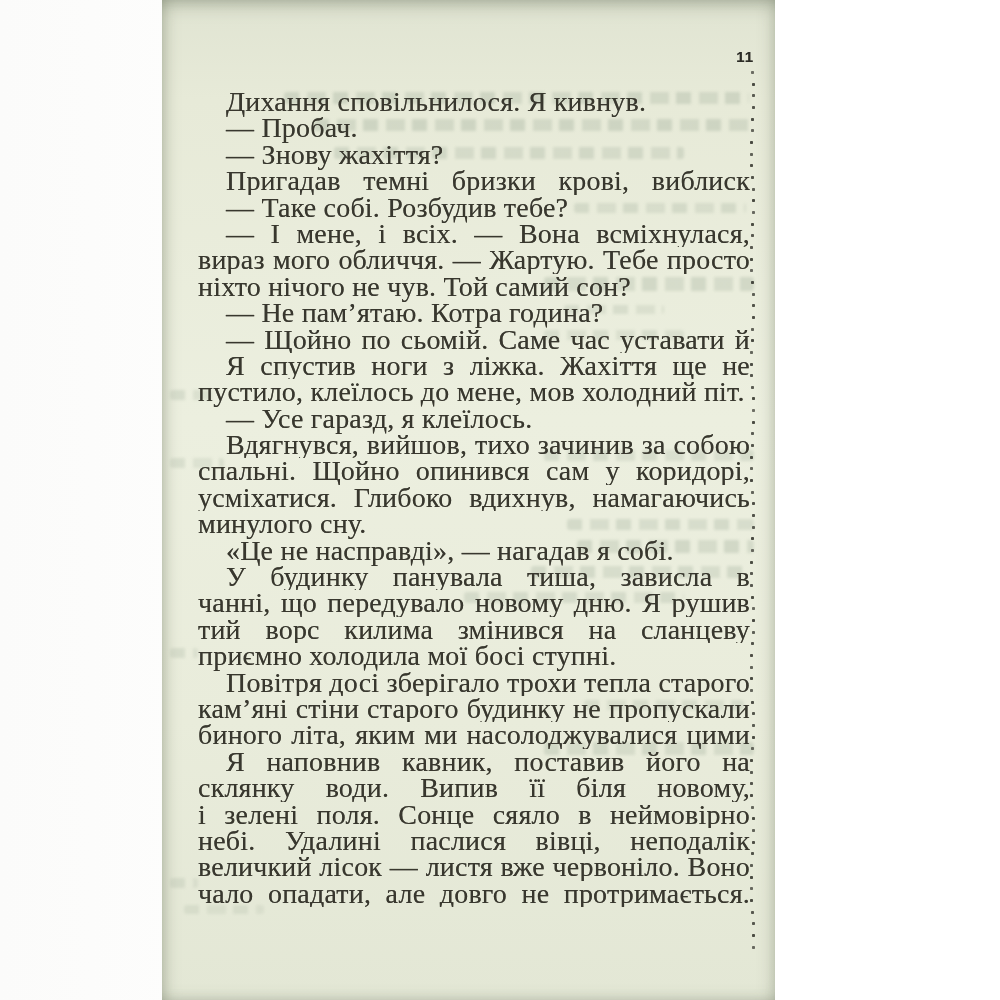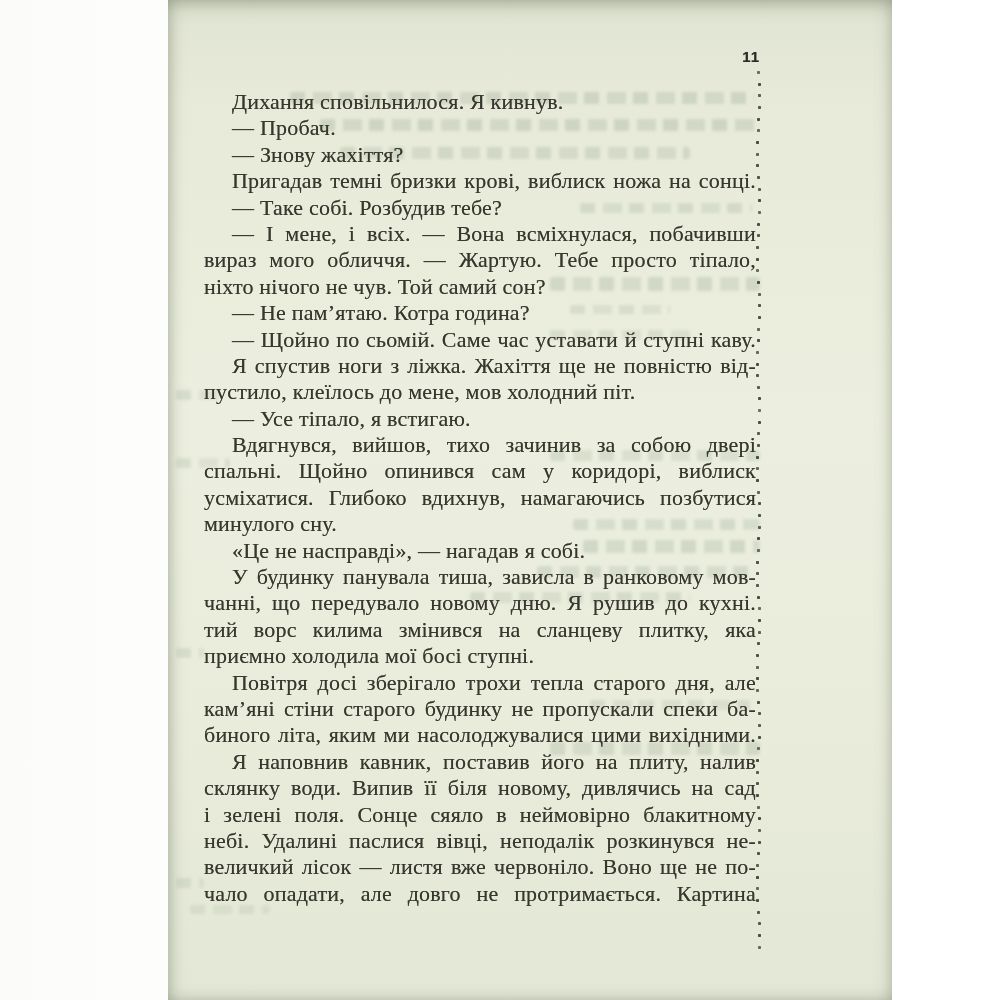--- a/index.html
+++ b/index.html
@@ -6,21 +6,21 @@
   body{
     width:1000px;height:1000px;position:relative;overflow:hidden;
     background:#fefefe;
     font-family:"Liberation Serif", serif;
   }
   .backdrop{
     position:absolute;inset:0;
     background:linear-gradient(90deg,#fbfbfa 0%,#fdfdfc 18%,#ffffff 60%,#ffffff 100%);
   }
   .page{
-    position:absolute;left:168px;top:0;width:724px;height:1000px;
+    position:absolute;left:162px;top:0;width:613px;height:1000px;
     background:linear-gradient(180deg,#e0e4d2 0%,#e7ead8 10%,#ecefdf 42%,#e9ecdb 72%,#e3e7d5 100%);
     box-shadow:
       inset 10px 0 16px -8px rgba(100,110,88,.38),
       inset -10px 0 16px -8px rgba(100,110,88,.30),
       inset 0 14px 18px -10px rgba(95,105,85,.38),
       inset 0 -10px 16px -10px rgba(95,105,85,.22);
   }
   
   .smudge{
     position:absolute;
@@ -38,21 +38,21 @@
     color:#2c2c26;text-align:right;
     text-shadow:0 0 .5px rgba(44,44,38,.6);
   }
   .dots{position:absolute;inset:0;}
   .dot{
     position:absolute;width:3px;height:3px;border-radius:.8px;
     background:#3b3c34;opacity:.85;
   }
   .text{
     position:absolute;left:36px;top:89px;width:552px;
-    font-size:22px;line-height:26.4px;color:#38372e;
+    font-size:28px;line-height:26.4px;color:#38372e;
     letter-spacing:.2px;
     text-shadow:0 0 .6px rgba(56,55,46,.65);
   }
   .line{height:26.4px;white-space:nowrap;}
   .line.j{white-space:normal;text-align:justify;text-align-last:justify;overflow:hidden;}
   .line.ind{padding-left:28px;}
   .line.ind.j{padding-left:0;text-indent:28px;}
 </style>
 </head>
 <body>
@@ -165,21 +165,21 @@
         <div class="line ind">— Знову жахіття?</div>
         <div class="line ind j">Пригадав темні бризки крові, виблиск ножа на сонці.</div>
         <div class="line ind">— Таке собі. Розбудив тебе?</div>
         <div class="line ind j">— І мене, і всіх. — Вона всміхнулася, побачивши</div>
         <div class="line j">вираз мого обличчя. — Жартую. Тебе просто тіпало,</div>
         <div class="line">ніхто нічого не чув. Той самий сон?</div>
         <div class="line ind">— Не пам’ятаю. Котра година?</div>
         <div class="line ind j">— Щойно по сьомій. Саме час уставати й ступні каву.</div>
         <div class="line ind j">Я спустив ноги з ліжка. Жахіття ще не повністю від-</div>
         <div class="line">пустило, клеїлось до мене, мов холодний піт.</div>
-        <div class="line ind">— Усе тіпало, я встигаю.</div>
+        <div class="line ind">— Усе гаразд, я клеїлось.</div>
         <div class="line ind j">Вдягнувся, вийшов, тихо зачинив за собою двері</div>
         <div class="line j">спальні. Щойно опинився сам у коридорі, виблиск</div>
         <div class="line j">усміхатися. Глибоко вдихнув, намагаючись позбутися</div>
         <div class="line">минулого сну.</div>
         <div class="line ind">«Це не насправді», — нагадав я собі.</div>
         <div class="line ind j">У будинку панувала тиша, зависла в ранковому мов-</div>
         <div class="line j">чанні, що передувало новому дню. Я рушив до кухні.</div>
         <div class="line j">тий ворс килима змінився на сланцеву плитку, яка</div>
         <div class="line">приємно холодила мої босі ступні.</div>
         <div class="line ind j">Повітря досі зберігало трохи тепла старого дня, але</div>

